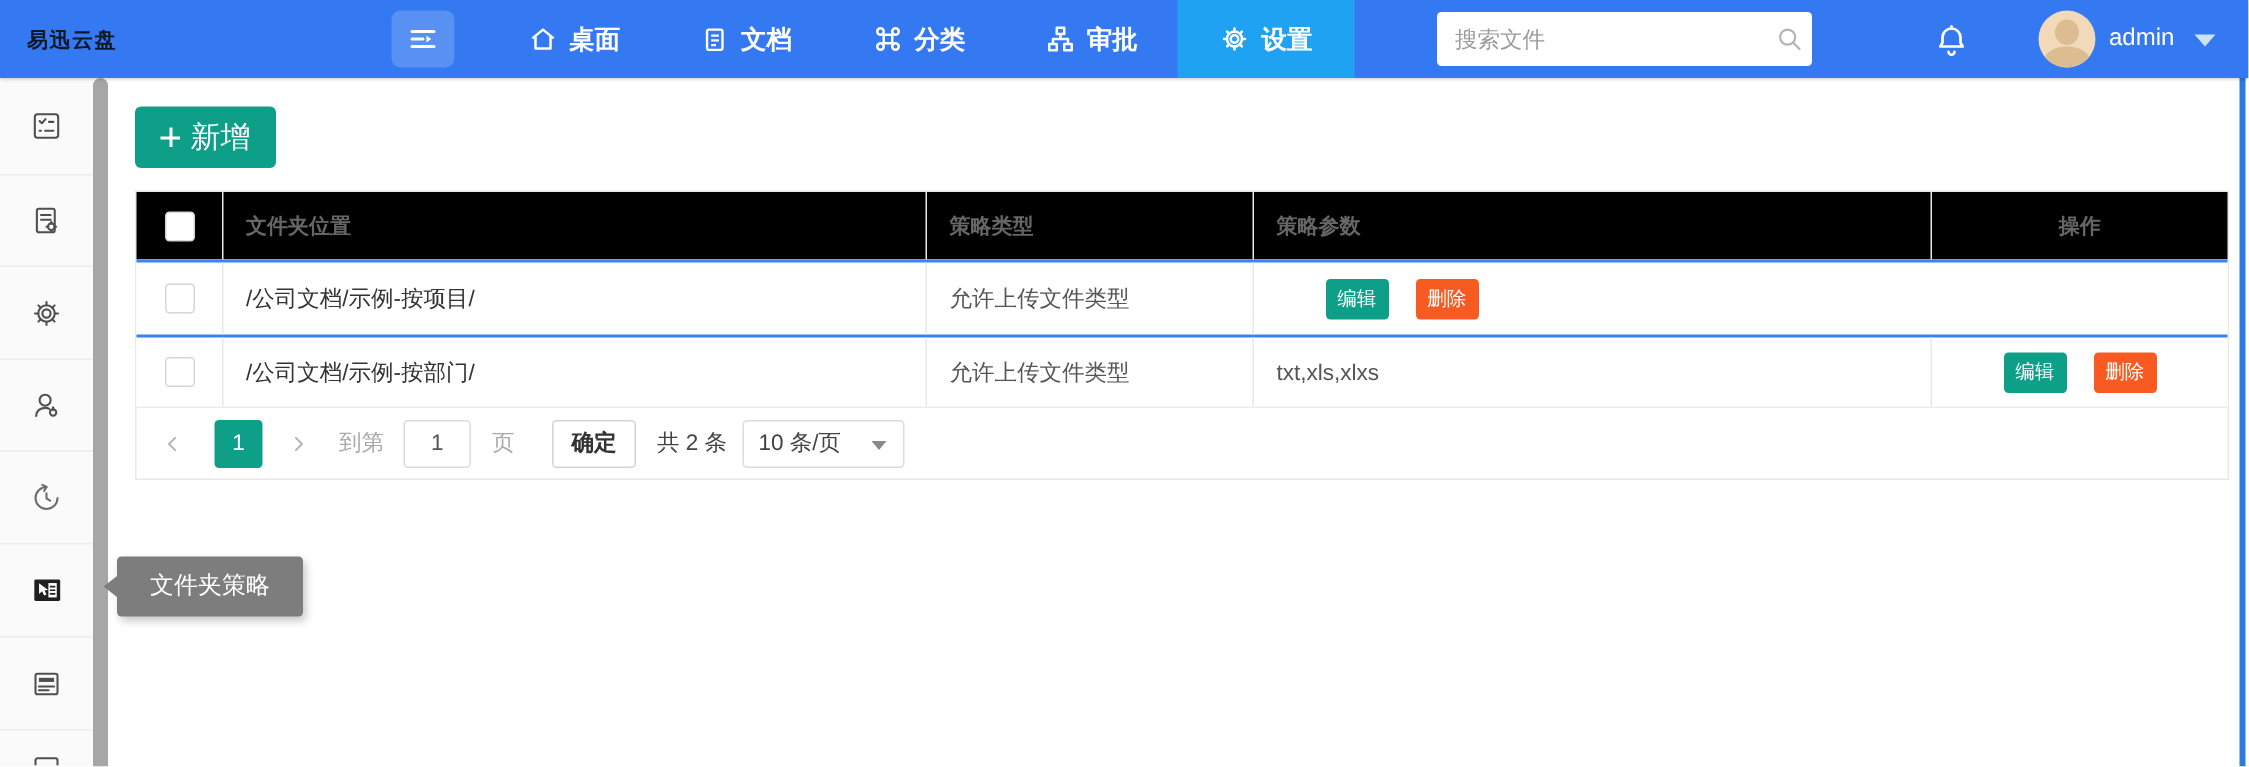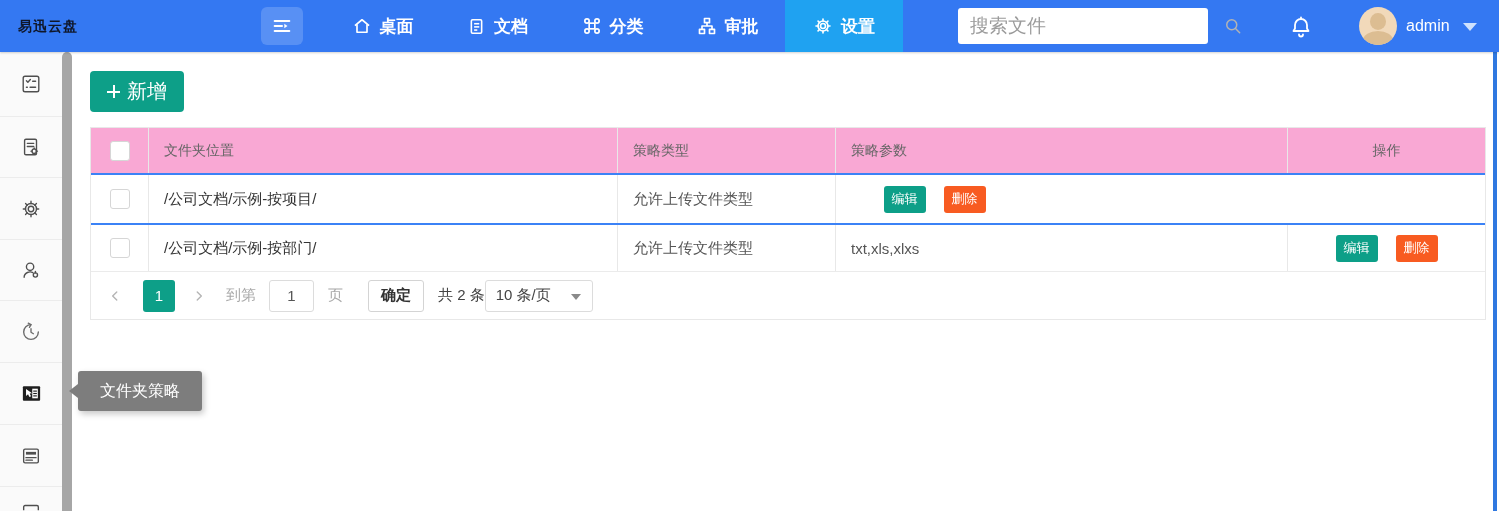--- a/index.html
+++ b/index.html
@@ -9,21 +9,21 @@
   
   .topbar { position:absolute; left:0; top:0; width:1499px; height:52px; background:#3478f2; box-shadow:0 1px 2px rgba(0,0,0,.18); z-index:30; }
   .logo { position:absolute; left:18px; top:0; height:52px; line-height:52px; color:#0f172a; font-size:14px; font-weight:bold; letter-spacing:1px; }
   .menu-toggle { position:absolute; left:261px; top:7px; width:42px; height:38px; background:rgba(255,255,255,.18); border-radius:6px; display:flex; align-items:center; justify-content:center; cursor:pointer; }
   .nav { position:absolute; left:325px; top:0; height:52px; display:flex; }
   .nav-item { width:115px; height:52px; display:flex; align-items:center; justify-content:center; gap:8px; color:#fff; font-size:17px; font-weight:bold; cursor:pointer; }
   .nav-item.active { width:118px; background:#1fa2f1; }
   .nav-item svg { flex:0 0 auto; }
 
   .searchbox { position:absolute; left:958px; top:8px; width:250px; height:36px; background:#fff; border-radius:3px; display:flex; align-items:center; }
-  .searchbox input { flex:1; border:none; outline:none; font-size:19px; color:#c2410c; padding:0 8px 0 12px; font-family:inherit; background:transparent; }
+  .searchbox input { flex:1; border:none; outline:none; font-size:15px; color:#c2410c; padding:0 8px 0 12px; font-family:inherit; background:transparent; }
   .searchbox input::placeholder { color:#9b9b9b; }
   .search-ic { width:30px; display:flex; align-items:center; justify-content:center; cursor:pointer; }
 
   .bell { position:absolute; left:1286px; top:12px; width:30px; height:30px; display:flex; align-items:center; justify-content:center; cursor:pointer; }
   .avatar { position:absolute; left:1359px; top:7px; width:38px; height:38px; border-radius:50%; background:#f1d9ba; overflow:hidden; cursor:pointer; }
   .avatar .head { position:absolute; left:11px; top:6px; width:16px; height:17px; border-radius:50%; background:#dcbd92; }
   .avatar .body { position:absolute; left:4px; top:24px; width:30px; height:18px; border-radius:50% 50% 0 0; background:#dcbd92; }
   .username { position:absolute; left:1406px; top:0; height:52px; line-height:52px; color:#fff; font-size:16px; cursor:pointer; }
   .user-caret { position:absolute; left:1463px; top:23px; width:0; height:0; border-left:7px solid transparent; border-right:7px solid transparent; border-top:8px solid #cfe2fd; cursor:pointer; }
 
@@ -37,21 +37,21 @@
   .tooltip::before { content:""; position:absolute; left:-9px; top:13px; width:0; height:0; border-top:7px solid transparent; border-bottom:7px solid transparent; border-right:9px solid #7d7d7d; }
 
   
   .add-btn { position:absolute; left:90px; top:71px; width:94px; height:41px; background:#0d9f88; border:none; border-radius:4px; color:#fff; font-size:20px; display:flex; align-items:center; justify-content:center; gap:7px; cursor:pointer; font-family:inherit; }
   .plus { position:relative; width:13px; height:13px; }
   .plus::before { content:""; position:absolute; left:0; top:5.5px; width:13px; height:2px; background:#fff; }
   .plus::after { content:""; position:absolute; left:5.5px; top:0; width:2px; height:13px; background:#fff; }
 
   .panel { position:absolute; left:90px; top:127px; width:1396px; border:1px solid #e8e8e8; background:#fff; }
   .tr { display:flex; }
-  .thead { height:45px; background:#f9a8d4; color:#666; font-size:14px; }
+  .thead { height:45px; background:#000000; color:#666; font-size:14px;font-weight:bold; }
   .trow { height:50px; background:#fff; border-top:2px solid #3b82f6; font-size:15px; color:#333; }
   .td { display:flex; align-items:center; padding:0 15px; border-right:1px solid #e8e8e8; overflow:hidden; }
   .td:last-child { border-right:none; }
   .c-check { width:58px; justify-content:center; padding:0; }
   .c-folder { width:469px; }
   .c-type { width:218px; color:#555; }
   .c-params { width:452px; color:#555; }
   .c-actions { width:197px; justify-content:center; gap:18px; }
   .thead .td { color:#666; }
   .thead .c-type, .thead .c-params { color:#666; }
@@ -63,21 +63,21 @@
   
   .pager { height:48px; border-top:1px solid #ebebeb; display:flex; align-items:center; padding-left:14px; font-size:15px; }
   .pg-chev { width:20px; height:32px; display:flex; align-items:center; justify-content:center; cursor:pointer; }
   .pg-cur { margin-left:18px; width:32px; height:32px; background:#0d9f88; border-radius:3px; color:#fff; display:flex; align-items:center; justify-content:center; cursor:pointer; }
   .pg-chev.next { margin-left:14px; }
   .pg-label { margin-left:17px; color:#a9a9a9;text-align:center; }
   .pg-input { margin-left:13px; width:45px; height:32px; border:1px solid #dcdcdc; border-radius:3px; text-align:center; font-size:15px; color:#555; outline:none; font-family:inherit; }
   .pg-unit { margin-left:14px; color:#a9a9a9; }
   .pg-confirm { margin-left:25px; width:56px; height:32px; background:#fff; border:1px solid #d4d4d4; border-radius:3px; font-size:15px; font-weight:bold; color:#333; cursor:pointer; font-family:inherit; }
   .pg-total { margin-left:14px; color:#444; }
-  .pg-select { margin-left:0; width:108px; height:32px; border:1px solid #dcdcdc; border-radius:3px; display:flex; align-items:center; padding:0 10px; color:#444; cursor:pointer; position:relative; }
+  .pg-select { margin-left:10px; width:108px; height:32px; border:1px solid #dcdcdc; border-radius:3px; display:flex; align-items:center; padding:0 10px; color:#444; cursor:pointer; position:relative; }
   .pg-select .sel-caret { position:absolute; right:11px; top:13px; width:0; height:0; border-left:5px solid transparent; border-right:5px solid transparent; border-top:6px solid #8a8a8a; }
 
   .right-strip { position:absolute; left:1493px; top:52px; width:4px; height:459px; background:#2f78e0; cursor:pointer; }
   svg { display:block; }
 </style>
 </head>
 <body>
 
 <div class="topbar">
   <div class="logo">易迅云盘</div>

